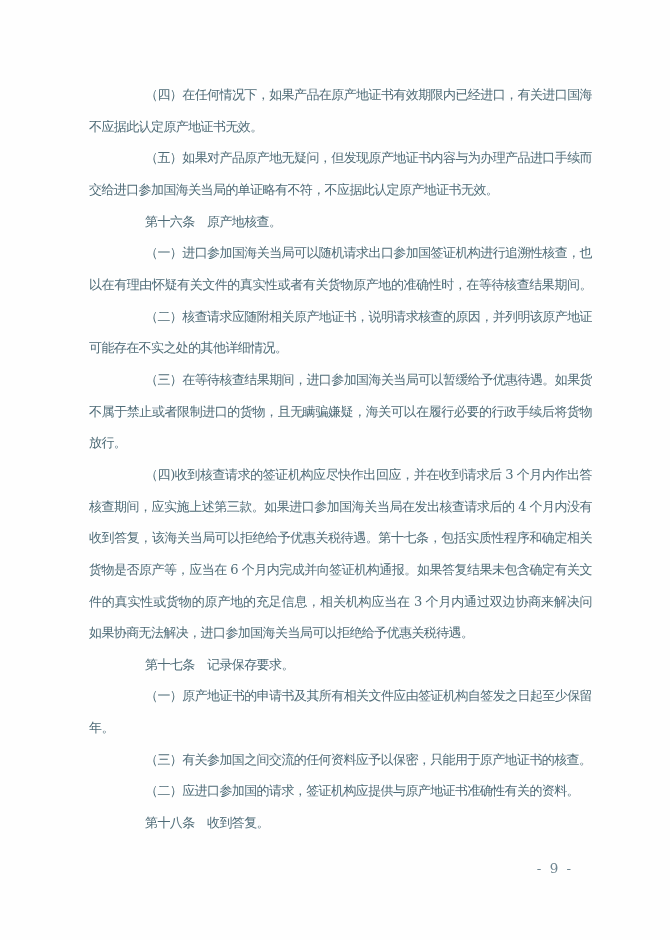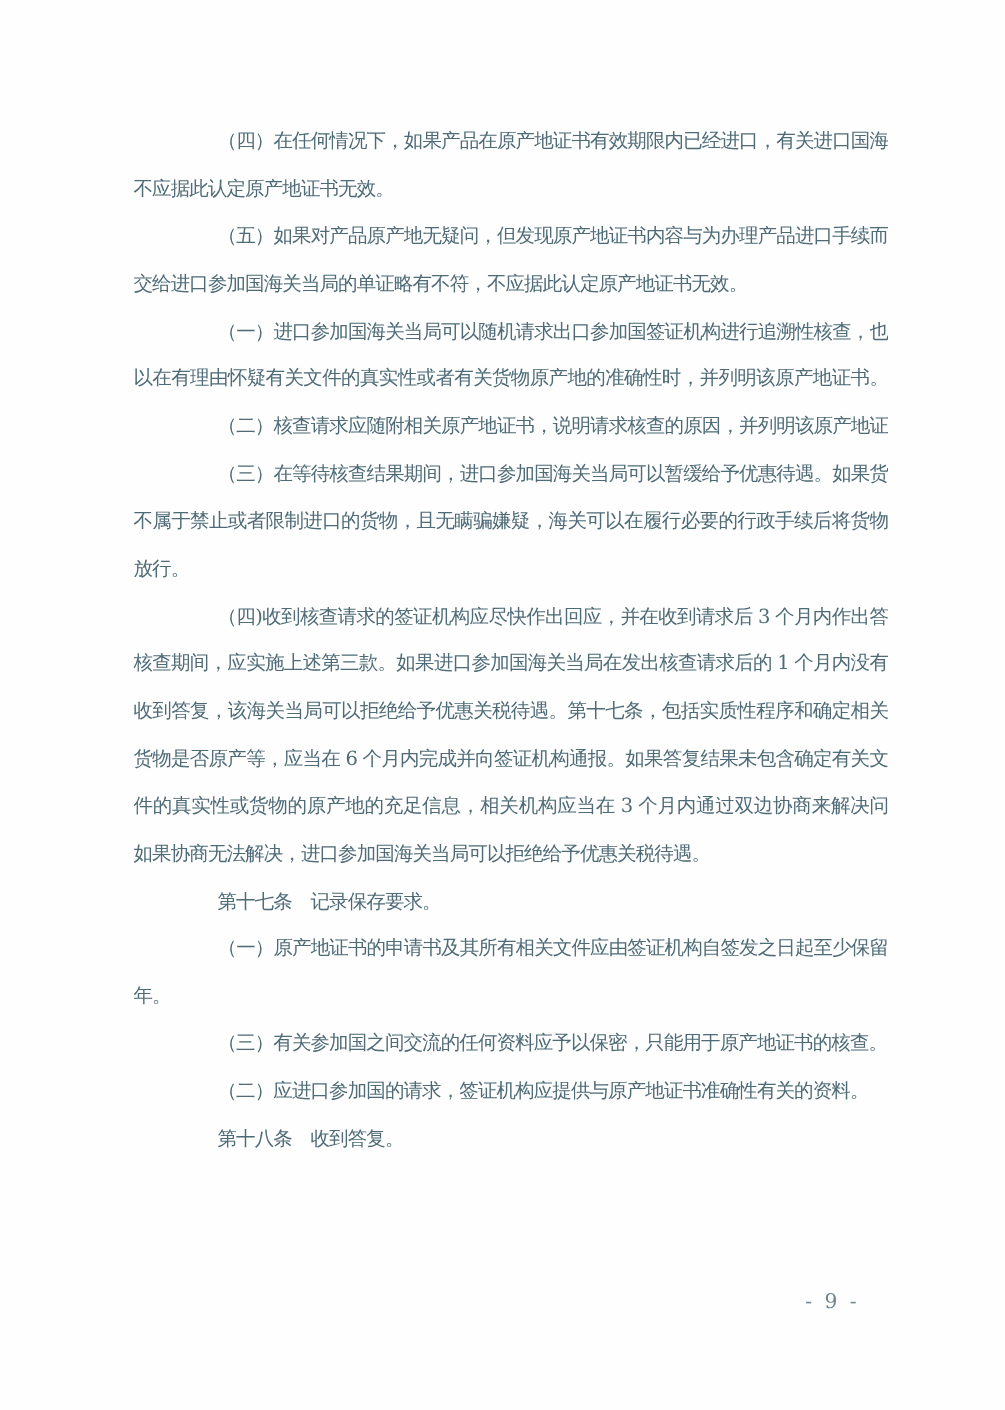--- a/index.html
+++ b/index.html
@@ -57,28 +57,30 @@
 </style>
 </head>
 <body>
 
 <div class="page">
   <div class="doc-body" id="doc-body">
       <div class="line indent justify">（四）在任何情况下，如果产品在原产地证书有效期限内已经进口，有关进口国海关</div>
       <div class="line">不应据此认定原产地证书无效。</div>
       <div class="line indent justify">（五）如果对产品原产地无疑问，但发现原产地证书内容与为办理产品进口手续而提</div>
       <div class="line">交给进口参加国海关当局的单证略有不符，不应据此认定原产地证书无效。</div>
+      <div class="line indent">第十六条　原产地核查。</div>
       <div class="line indent justify">（一）进口参加国海关当局可以随机请求出口参加国签证机构进行追溯性核查，也可</div>
-      <div class="line justify">以在有理由怀疑有关文件的真实性或者有关货物原产地的准确性时，并列明该原产地证书。</div>
+      <div class="line justify">以在有理由怀疑有关文件的真实性或者有关货物原产地的准确性时，在等待核查结果期间。</div>
       <div class="line indent justify">（二）核查请求应随附相关原产地证书，说明请求核查的原因，并列明该原产地证书</div>
+      <div class="line">可能存在不实之处的其他详细情况。</div>
       <div class="line indent justify">（三）在等待核查结果期间，进口参加国海关当局可以暂缓给予优惠待遇。如果货物</div>
       <div class="line justify">不属于禁止或者限制进口的货物，且无瞒骗嫌疑，海关可以在履行必要的行政手续后将货物</div>
       <div class="line">放行。</div>
       <div class="line indent justify">（四)收到核查请求的签证机构应尽快作出回应，并在收到请求后 3 个月内作出答复。</div>
-      <div class="line justify">核查期间，应实施上述第三款。如果进口参加国海关当局在发出核查请求后的 1 个月内没有</div>
+      <div class="line justify">核查期间，应实施上述第三款。如果进口参加国海关当局在发出核查请求后的 4 个月内没有</div>
       <div class="line justify">收到答复，该海关当局可以拒绝给予优惠关税待遇。第十七条，包括实质性程序和确定相关</div>
       <div class="line justify">货物是否原产等，应当在 6 个月内完成并向签证机构通报。如果答复结果未包含确定有关文</div>
       <div class="line justify">件的真实性或货物的原产地的充足信息，相关机构应当在 3 个月内通过双边协商来解决问题。</div>
       <div class="line">如果协商无法解决，进口参加国海关当局可以拒绝给予优惠关税待遇。</div>
       <div class="line indent">第十七条　记录保存要求。</div>
       <div class="line indent justify">（一）原产地证书的申请书及其所有相关文件应由签证机构自签发之日起至少保留 2</div>
       <div class="line">年。</div>
       <div class="line indent">（三）有关参加国之间交流的任何资料应予以保密，只能用于原产地证书的核查。</div>
       <div class="line indent">（二）应进口参加国的请求，签证机构应提供与原产地证书准确性有关的资料。</div>
       <div class="line indent">第十八条　收到答复。</div>

